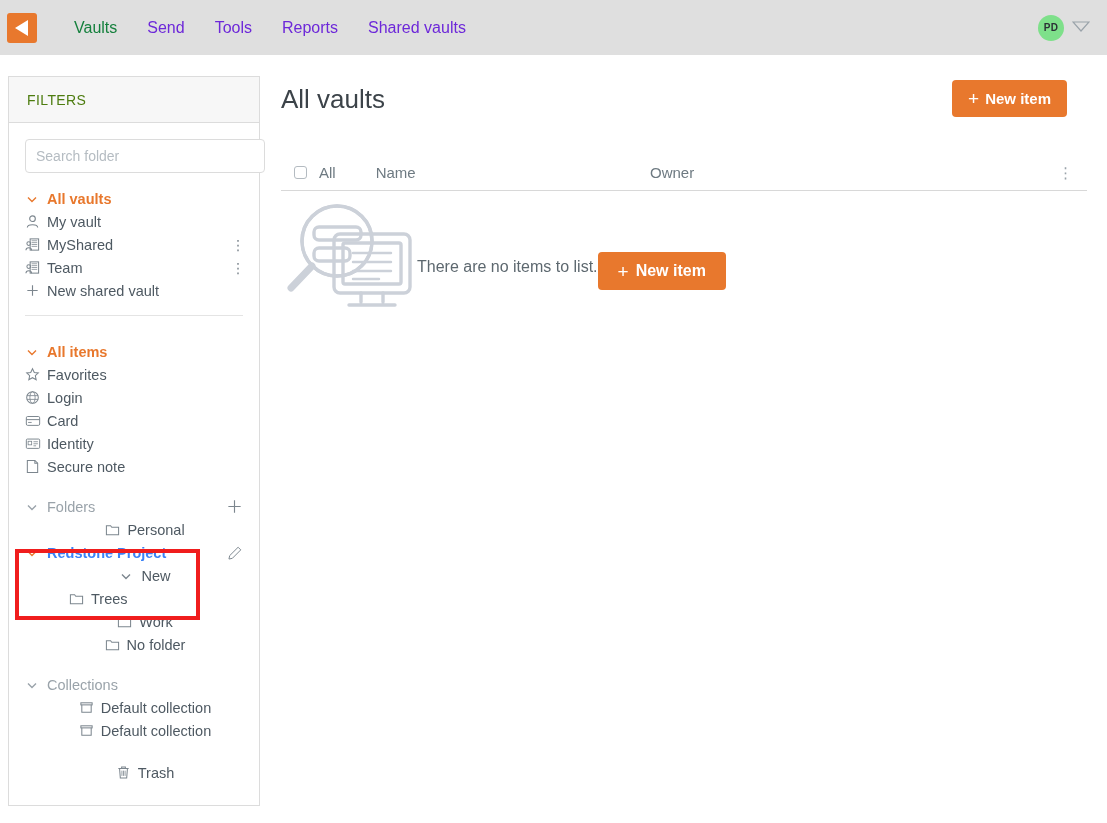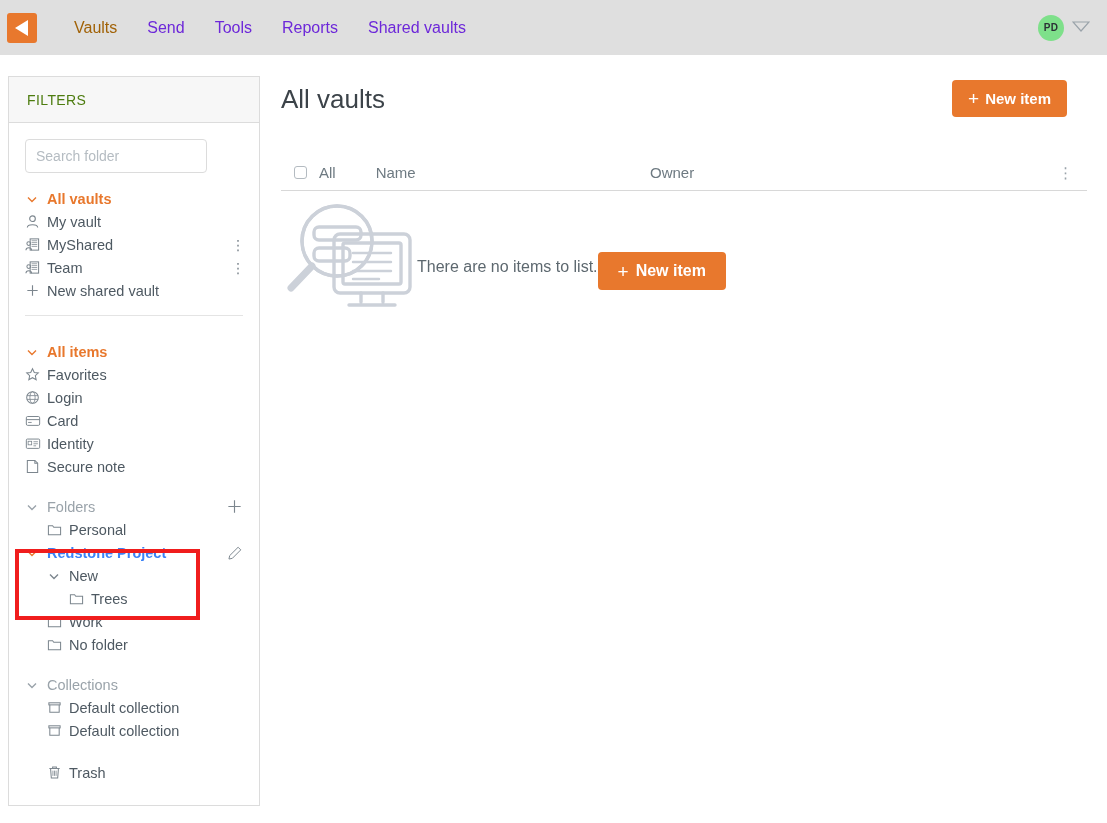--- a/index.html
+++ b/index.html
@@ -44,21 +44,21 @@
     gap: 0px;
   }
   .nav-item {
     font-size: 16px;
     color: #6d28d9;
     padding: 0 15px;
     line-height: 55px;
     cursor: pointer;
     white-space: nowrap;
   }
-  .nav-item.active { color: #a16207; }
+  .nav-item.active { color: #15803d; }
 
   .nav-right {
     position: absolute;
     right: 17px;
     top: 0;
     height: 55px;
     display: flex;
     align-items: center;
     gap: 8px;
     margin-left: 14px;
@@ -91,21 +91,21 @@
     border-bottom: 1px solid #dcdcdc;
     display: flex;
     align-items: center;
     padding-left: 18px;
     font-size: 14px;
     letter-spacing: .4px;
     color: #4d7c0f;
   }
   .sidebar-body { padding: 16px 16px 0 16px; }
   .search-box {
-    width: 182px;
+    width: 240px;
     height: 34px;
     border: 1px solid #dcdcdc;
     border-radius: 4px;
     padding: 0 10px;
     font-size: 14px;
     color: #6e7a82;
     font-family: "Liberation Sans", sans-serif;
     outline: none;
     background: #fff;
   }
@@ -144,21 +144,21 @@
     text-align: center;
     cursor: pointer;
   }
   .row .action-right {
     position: absolute;
     right: 0px;
     color: #7c868e;
     display: flex;
     align-items: center;
   }
-  .indent-1 { padding-left: 22px; }
+  .indent-1 { padding-left: 22px; justify-content: center; }
   .indent-2 { padding-left: 44px; }
 
   .divider {
     height: 1px;
     background: #e4e4e4;
     margin: 13px 0 0 0;
   }
 
   .highlight-box {
     position: absolute;

